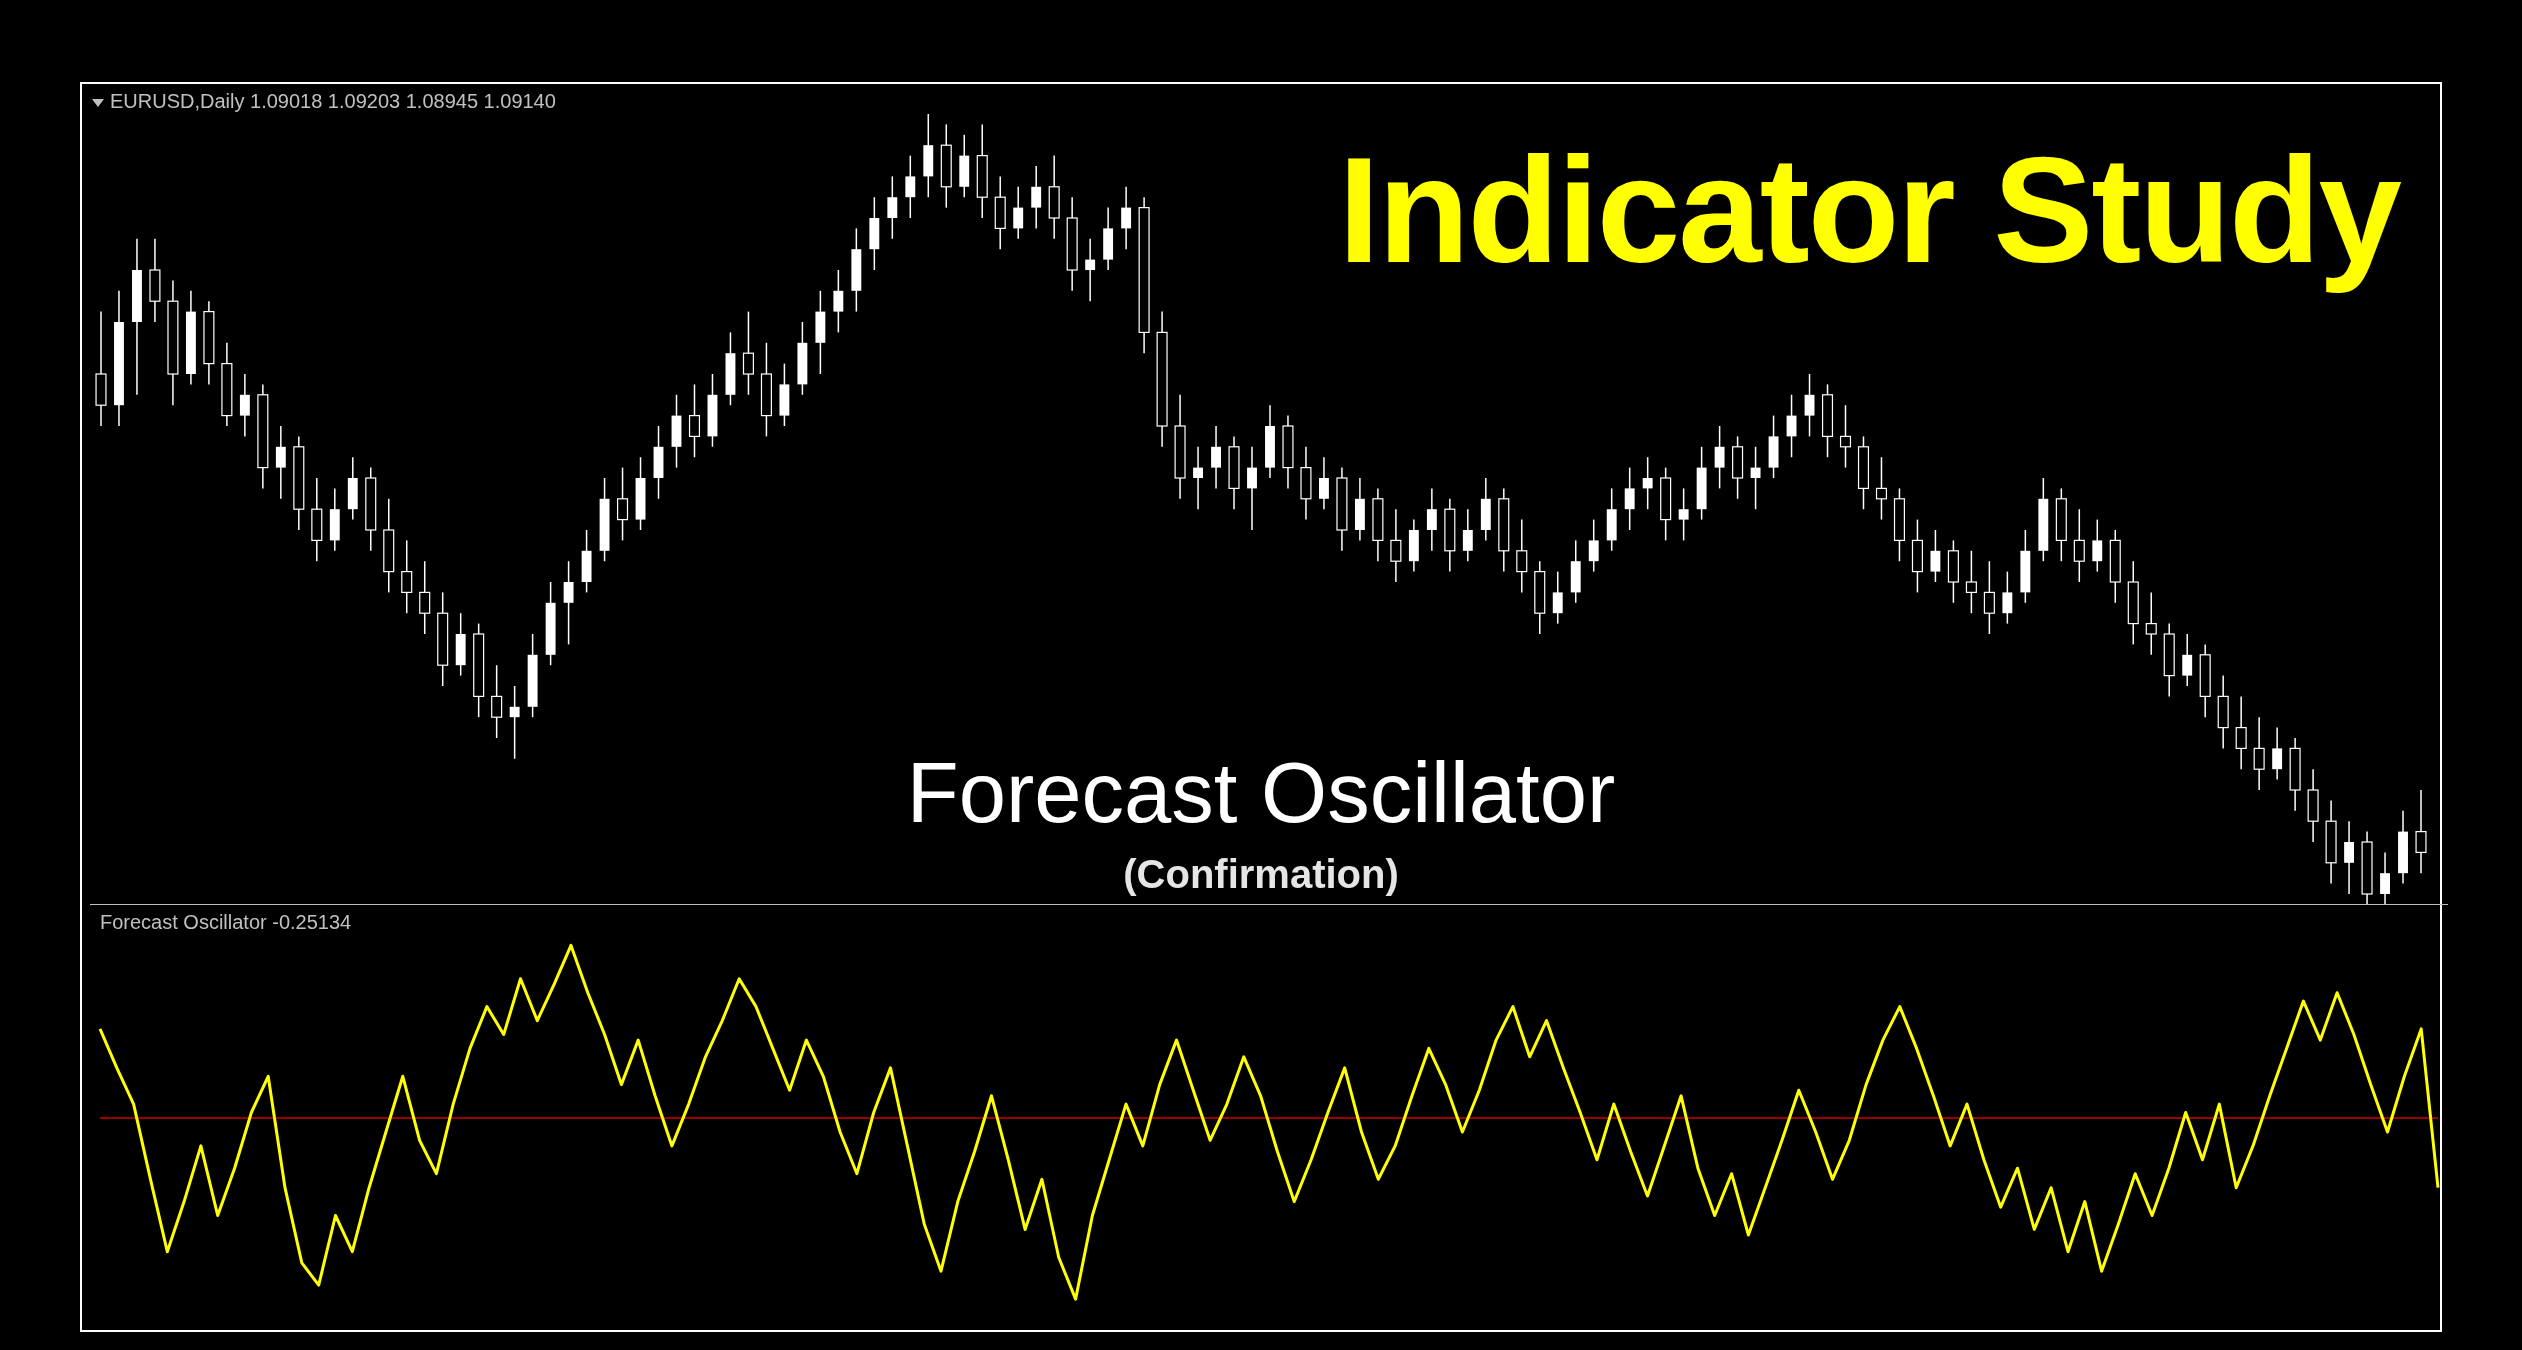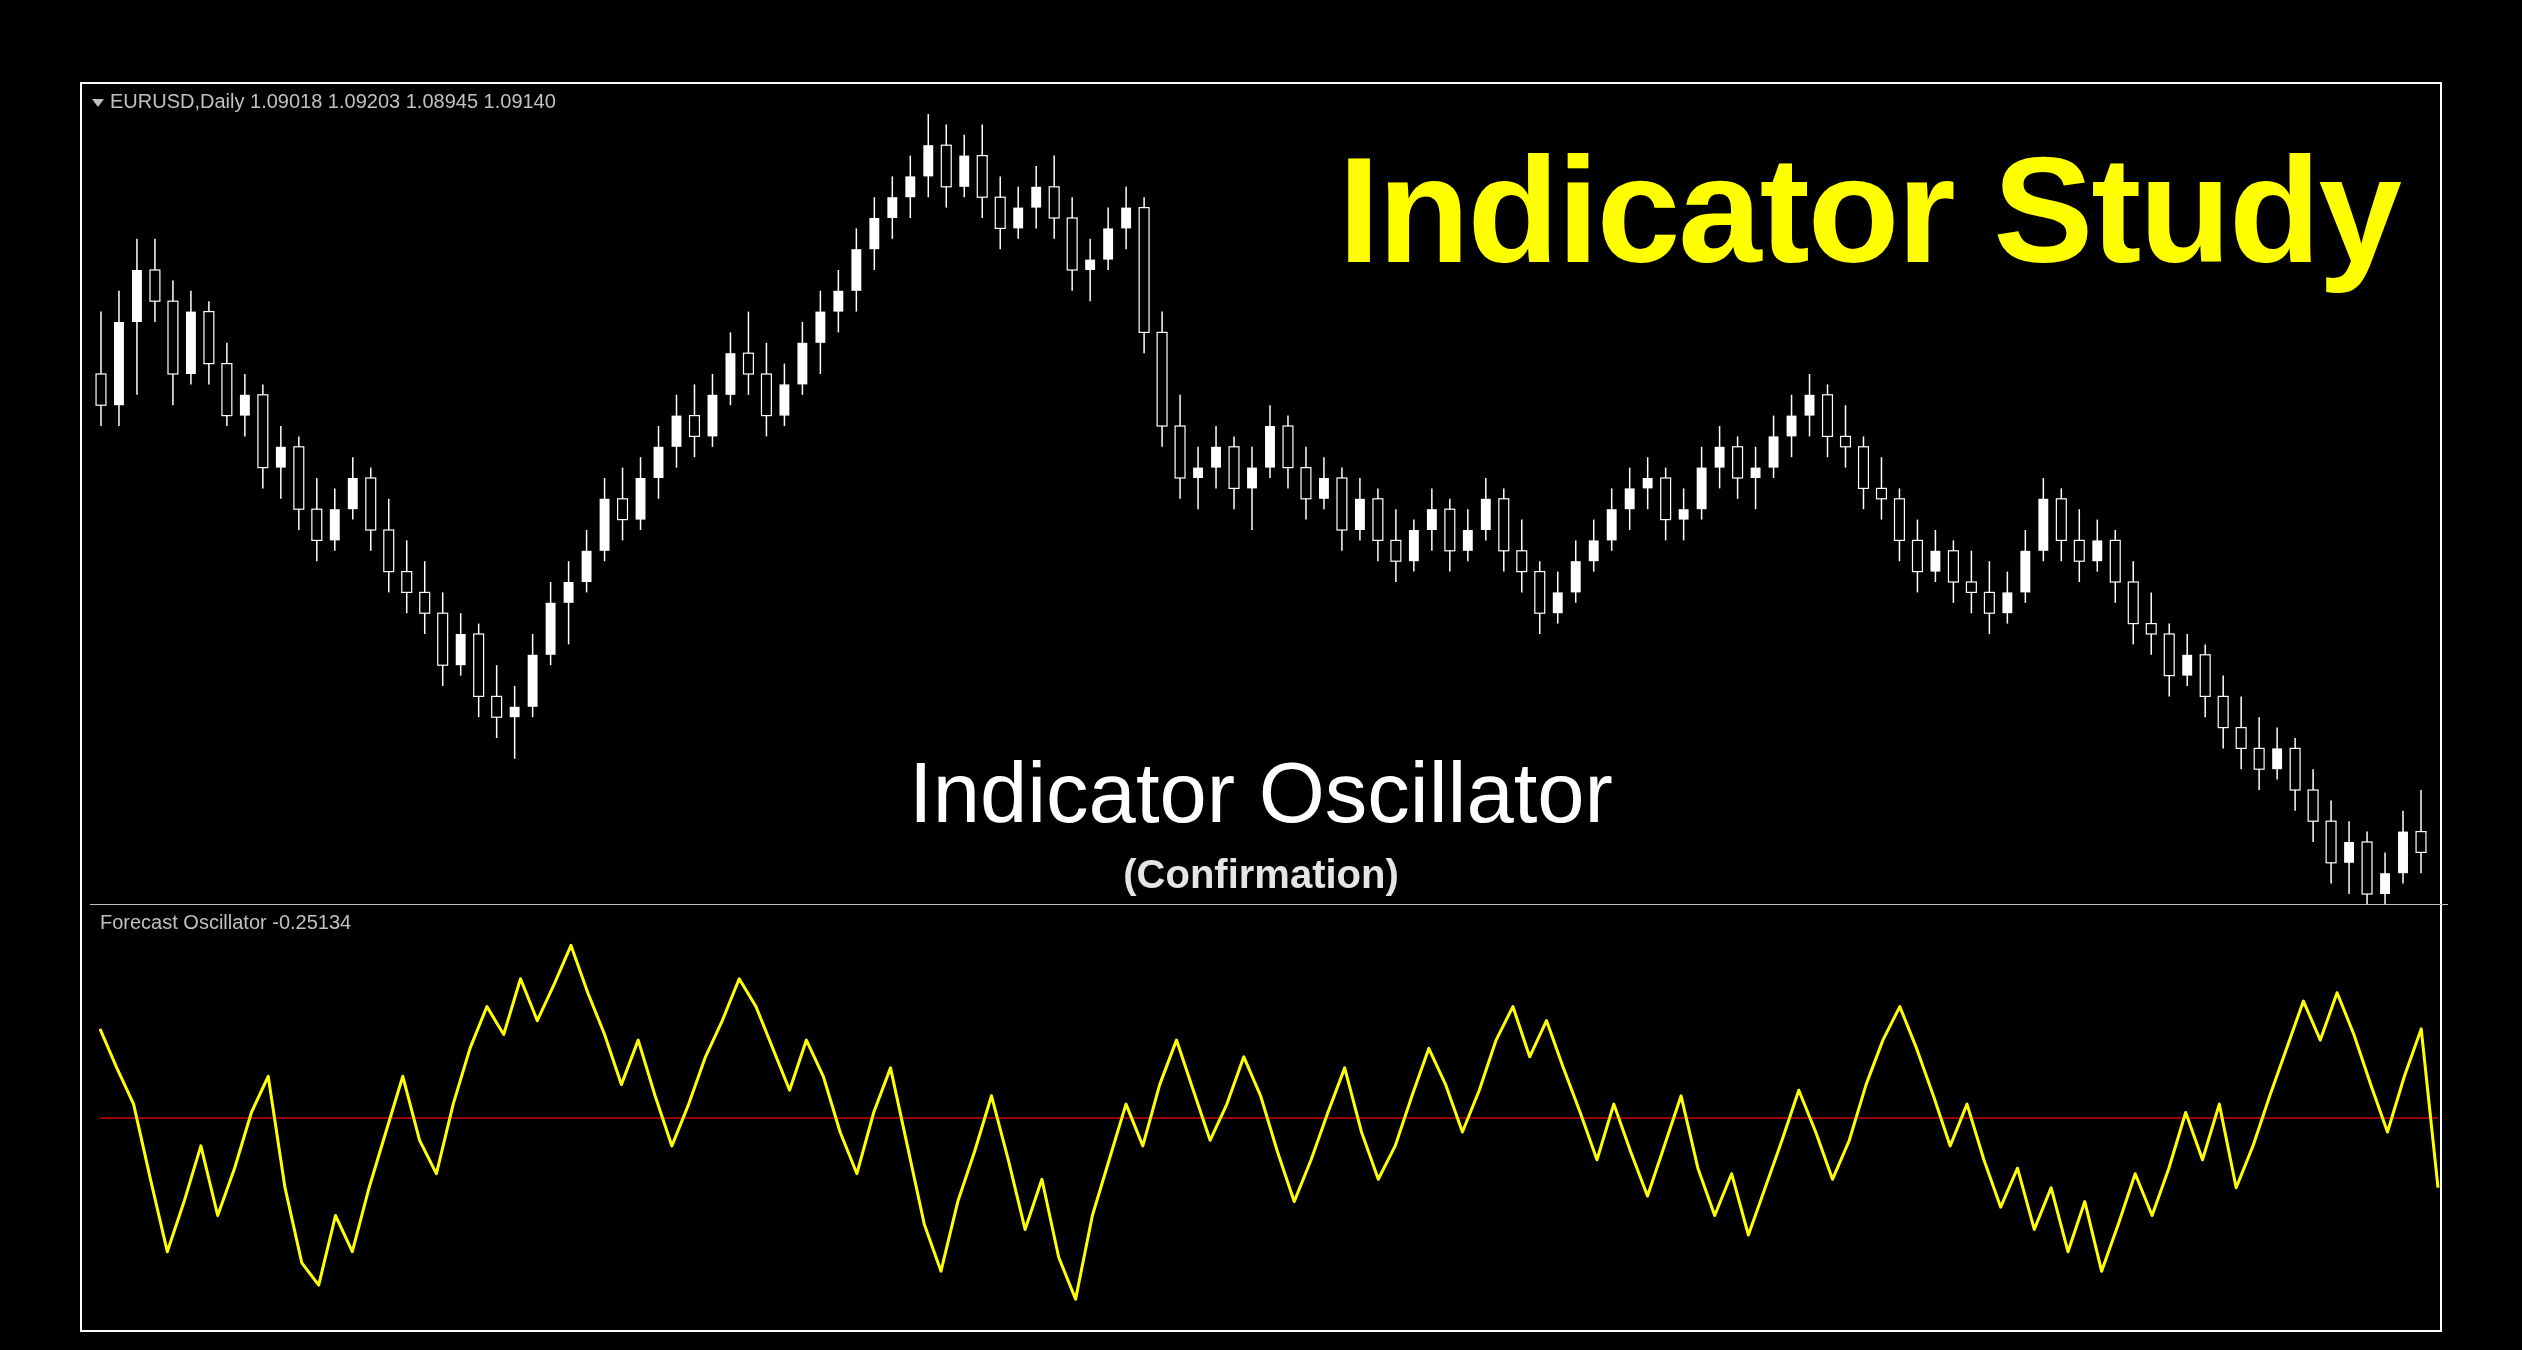--- a/index.html
+++ b/index.html
@@ -363,21 +363,21 @@
         <line x1="2285.0538461538463" y1="747.5999999999999" x2="2285.0538461538463" y2="830.8" stroke="#ffffff" stroke-width="1.5"></line>
         <rect x="2280.108076923077" y="758.000000000001" width="9.891538461538463" height="51.99999999999898" fill="#000000" stroke="#ffffff" stroke-width="1.2"></rect>
         <line x1="2303.0384615384614" y1="768.3999999999999" x2="2303.0384615384614" y2="820.4000000000011" stroke="#ffffff" stroke-width="1.5"></line>
         <rect x="2298.0926923076922" y="789.1999999999999" width="9.891538461538463" height="20.800000000000068" fill="#ffffff"></rect>
         <line x1="2321.023076923077" y1="726.7999999999998" x2="2321.023076923077" y2="799.6000000000012" stroke="#ffffff" stroke-width="1.5"></line>
         <rect x="2316.077307692308" y="747.5999999999999" width="9.891538461538463" height="41.60000000000002" fill="#ffffff"></rect>
         <line x1="2339.0076923076927" y1="705.9999999999999" x2="2339.0076923076927" y2="789.1999999999999" stroke="#ffffff" stroke-width="1.5"></line>
         <rect x="2334.0619230769234" y="747.5999999999999" width="9.891538461538463" height="20.799999999999955" fill="#000000" stroke="#ffffff" stroke-width="1.2"></rect>
       </svg>
     <div class="title-overlay">Indicator Study</div>
-    <div class="center-title">Indicator Oscillator</div>
+    <div class="center-title">Forecast Oscillator</div>
     <div class="center-sub">(Confirmation)</div>
   </div>
 
   <div class="indicator-pane">
     <div class="pane-label">Forecast Oscillator -0.25134</div>
     <svg id="osc-svg" width="2358" height="428">
         <line class="zero-line" x1="10" y1="213.03703703703704" x2="2348" y2="213.03703703703704"></line>
         <path class="oscillator-line" d="M10.0 123.9 L26.8 162.9 L43.6 199.1 L60.5 274.3 L77.3 346.7 L94.1 296.6 L110.9 240.9 L127.7 310.5 L144.6 263.2 L161.4 207.5 L178.2 171.3 L195.0 282.7 L211.8 357.9 L228.7 380.1 L245.5 310.5 L262.3 346.7 L279.1 282.7 L295.9 227.0 L312.8 171.3 L329.6 235.3 L346.4 268.7 L363.2 199.1 L380.0 143.4 L396.9 101.6 L413.7 129.5 L430.5 73.8 L447.3 115.6 L464.1 79.3 L481.0 40.4 L497.8 87.7 L514.6 129.5 L531.4 179.6 L548.2 135.1 L565.1 190.8 L581.9 240.9 L598.7 199.1 L615.5 151.8 L632.3 115.6 L649.2 73.8 L666.0 101.6 L682.8 143.4 L699.6 185.2 L716.4 135.1 L733.3 171.3 L750.1 227.0 L766.9 268.7 L783.7 207.5 L800.5 162.9 L817.4 240.9 L834.2 318.9 L851.0 366.2 L867.8 296.6 L884.6 246.5 L901.5 190.8 L918.3 254.8 L935.1 324.4 L951.9 274.3 L968.7 352.3 L985.6 394.1 L1002.4 310.5 L1019.2 254.8 L1036.0 199.1 L1052.8 240.9 L1069.7 179.6 L1086.5 135.1 L1103.3 185.2 L1120.1 235.3 L1136.9 199.1 L1153.8 151.8 L1170.6 190.8 L1187.4 246.5 L1204.2 296.6 L1221.1 254.8 L1237.9 207.5 L1254.7 162.9 L1271.5 227.0 L1288.3 274.3 L1305.2 240.9 L1322.0 190.8 L1338.8 143.4 L1355.6 179.6 L1372.4 227.0 L1389.3 185.2 L1406.1 135.1 L1422.9 101.6 L1439.7 151.8 L1456.5 115.6 L1473.4 162.9 L1490.2 207.5 L1507.0 254.8 L1523.8 199.1 L1540.6 246.5 L1557.5 291.0 L1574.3 240.9 L1591.1 190.8 L1607.9 263.2 L1624.7 310.5 L1641.6 268.7 L1658.4 330.0 L1675.2 282.7 L1692.0 235.3 L1708.8 185.2 L1725.7 227.0 L1742.5 274.3 L1759.3 235.3 L1776.1 179.6 L1792.9 135.1 L1809.8 101.6 L1826.6 143.4 L1843.4 190.8 L1860.2 240.9 L1877.0 199.1 L1893.9 254.8 L1910.7 302.2 L1927.5 263.2 L1944.3 324.4 L1961.1 282.7 L1978.0 346.7 L1994.8 296.6 L2011.6 366.2 L2028.4 318.9 L2045.2 268.7 L2062.1 310.5 L2078.9 263.2 L2095.7 207.5 L2112.5 254.8 L2129.3 199.1 L2146.2 282.7 L2163.0 240.9 L2179.8 190.8 L2196.6 143.4 L2213.4 96.1 L2230.3 135.1 L2247.1 87.7 L2263.9 129.5 L2280.7 179.6 L2297.5 227.0 L2314.4 171.3 L2331.2 123.9 L2348.0 282.7 "></path>
       </svg>
   </div>

